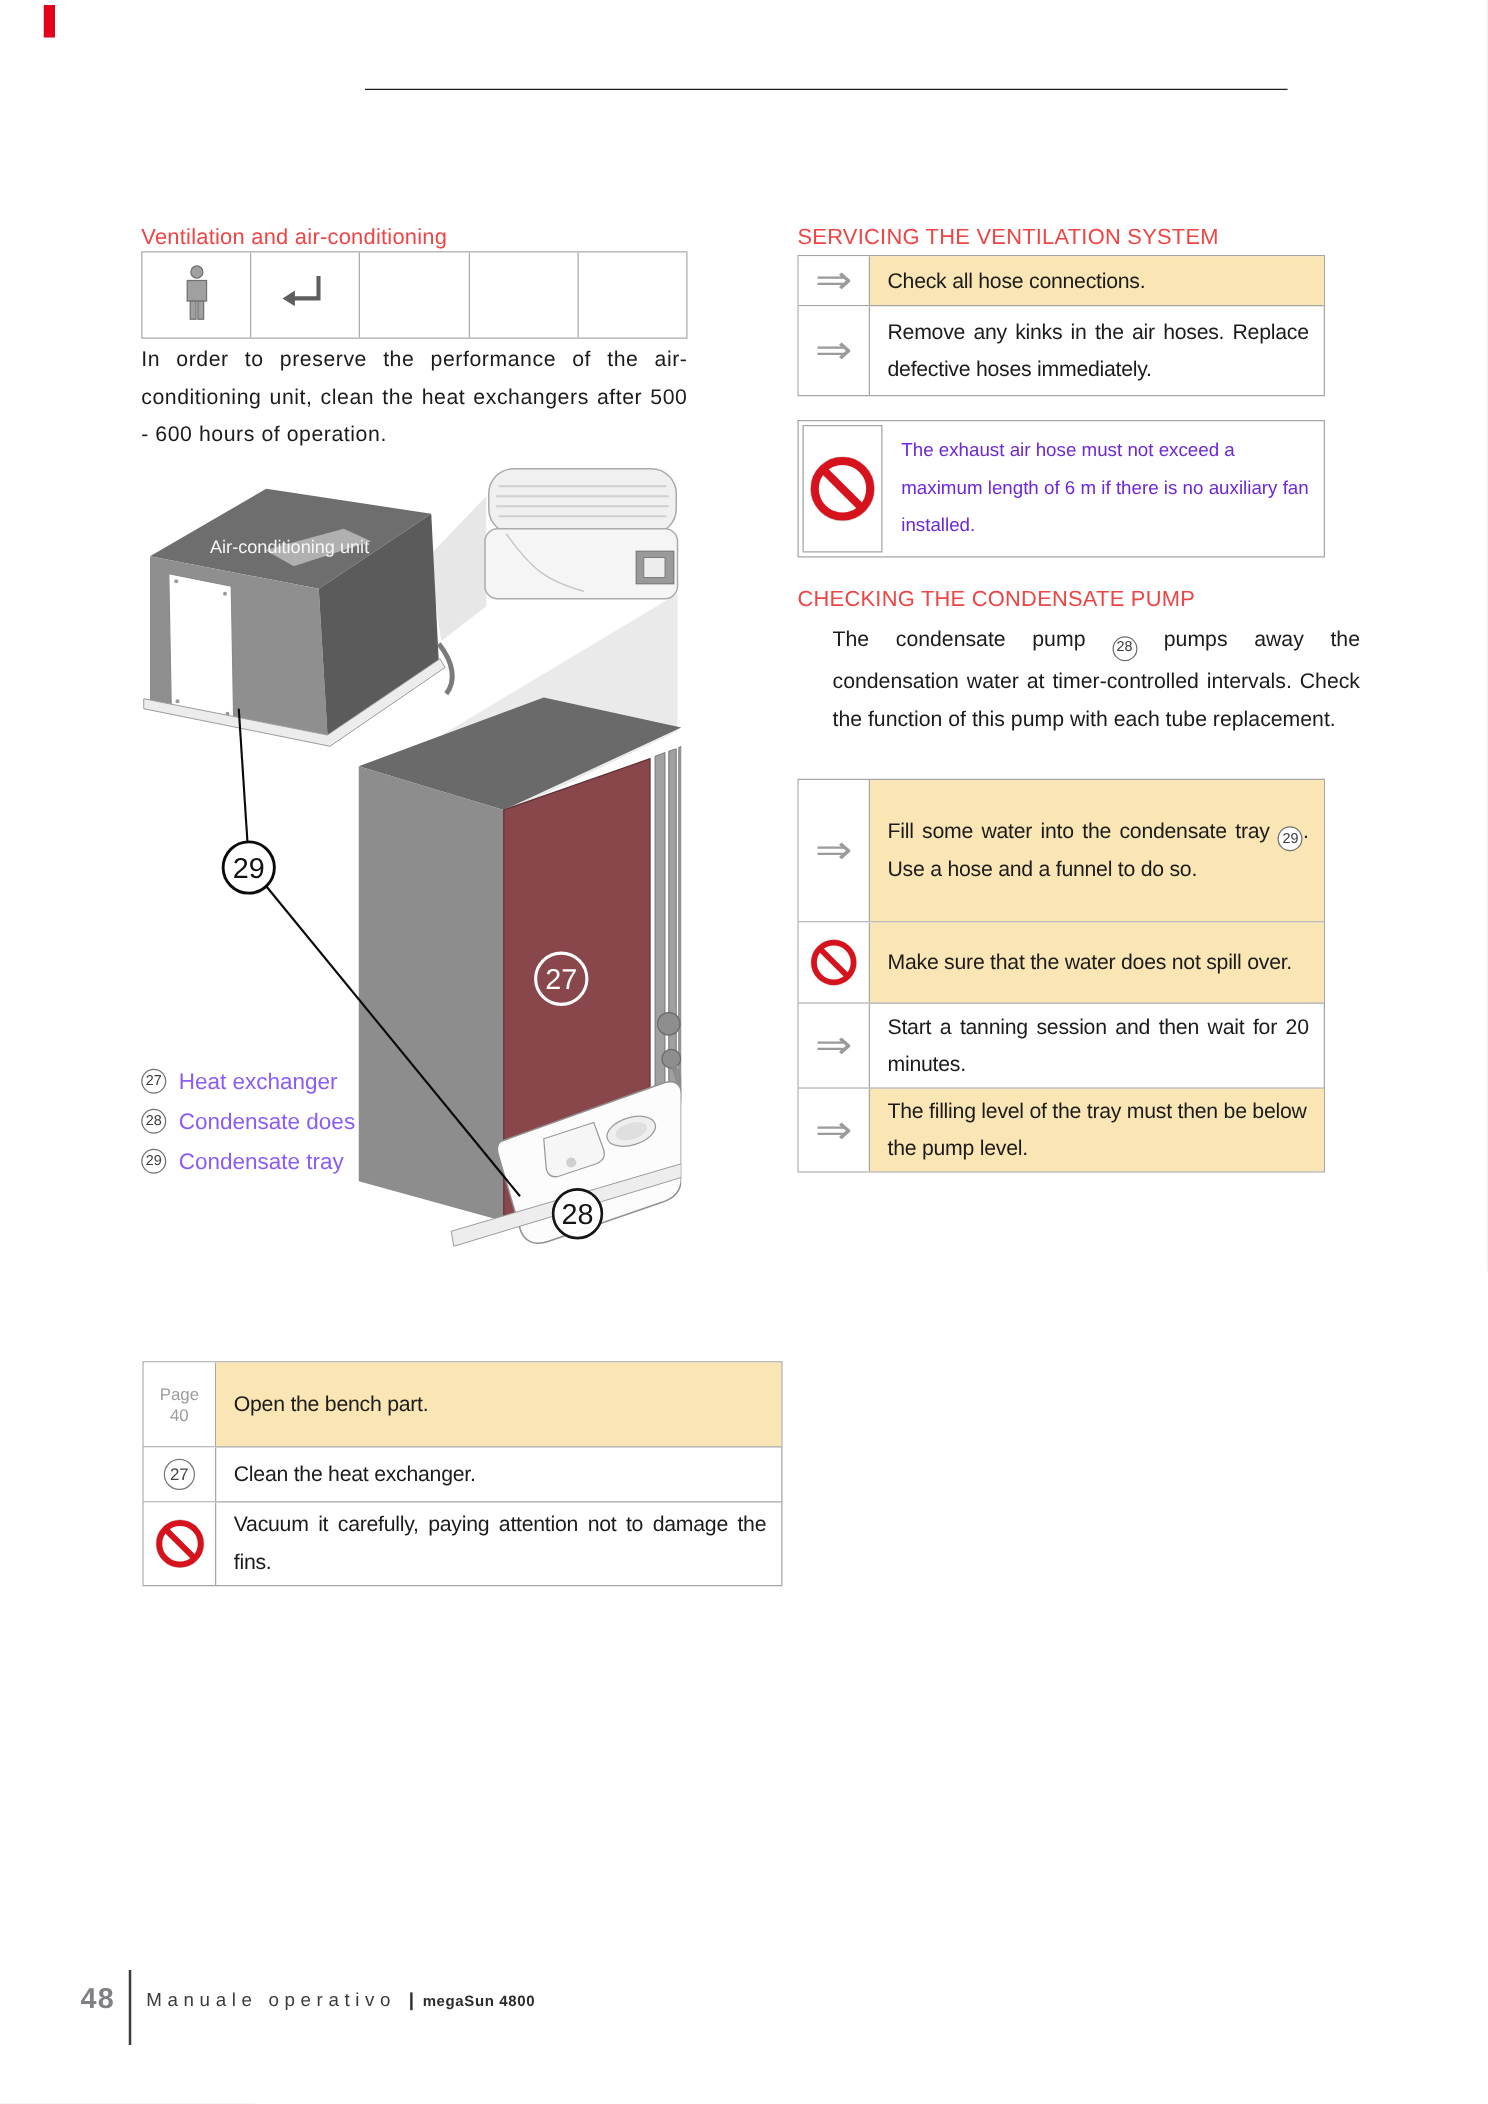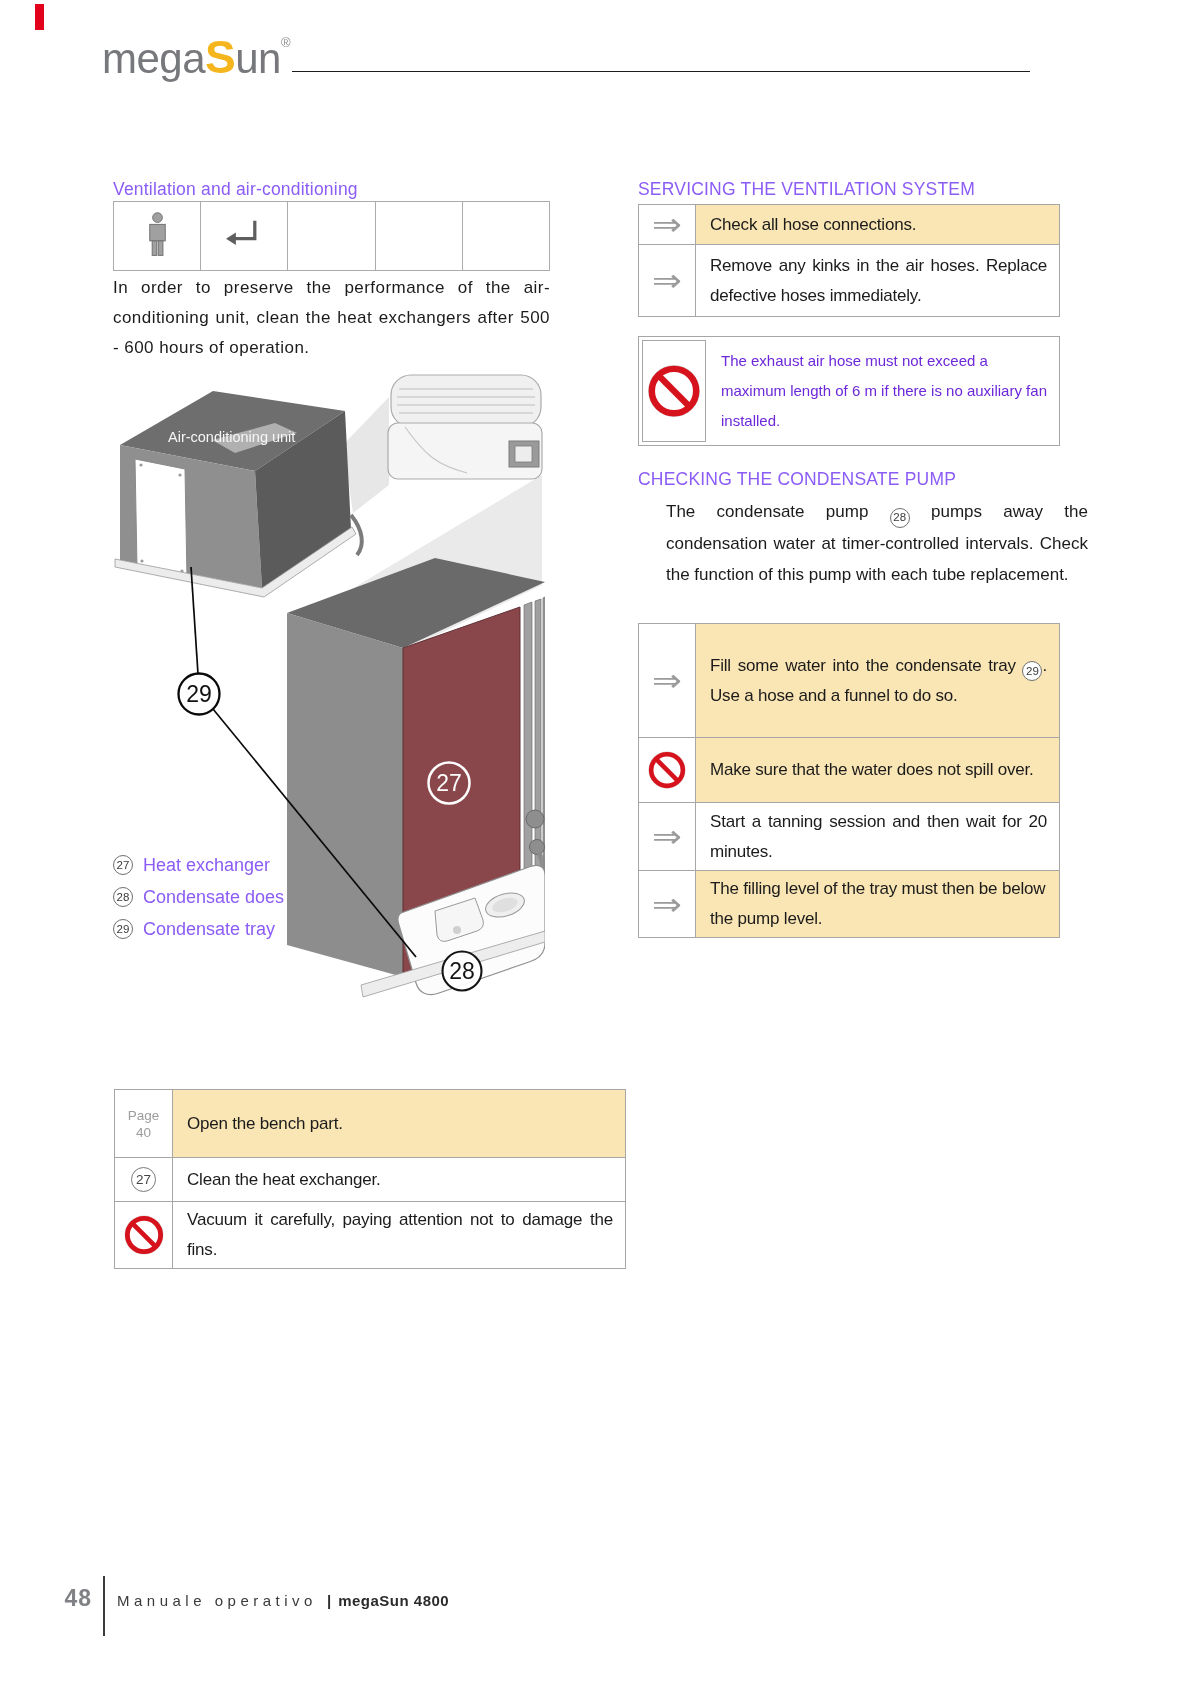--- a/index.html
+++ b/index.html
@@ -8,21 +8,21 @@
   .page { position:relative; width:1190px; height:1683px; background:#ffffff; margin:0 auto; overflow:hidden; }
   .abs { position:absolute; }
 
   
   .corner-mark { left:35px; top:4px; width:9px; height:26px; background:#E2001A; }
   .logo { left:102px; top:30px; font-size:42px; letter-spacing:-0.5px; color:#77787B; font-weight:400; white-space:nowrap; }
   .logo .accent { color:#F5B51C; font-weight:700; font-size:46px; }
   .logo .reg { font-size:13px; color:#8a8b8e; vertical-align:26px; letter-spacing:0; }
   .header-rule { left:292px; top:71px; width:738px; height:0; border-top:1.6px solid #1c1c1c; }
 
-  .sec-heading { font-size:17.5px; letter-spacing:0.2px; color:#8b5cf6; white-space:nowrap; }
+  .sec-heading { font-size:17.5px; letter-spacing:0.2px; color:#ef4444; white-space:nowrap; }
   .para { font-size:17px; line-height:30px; text-align:justify; color:#1b1b1b; }
 
   
   .icon-strip { left:113px; top:201px; width:437px; height:70px; display:flex; border:1px solid #ABABAB; background:#fff; }
   .icon-strip .cell { flex:1 1 0; border-right:1px solid #ABABAB; display:flex; align-items:center; justify-content:center; }
   .icon-strip .cell:last-child { border-right:none; }
 
   
   .steps-table { border:1px solid #A6A6A6; display:flex; flex-direction:column; background:#fff; }
   .step-row { display:flex; align-items:stretch; border-top:1px solid #A6A6A6; }
@@ -50,30 +50,29 @@
 
   
   .page-ref { text-align:center; font-size:13.5px; line-height:17px; color:#9C9C9C; }
 
   
   .footer-num { left:50px; top:1585px; width:42px; text-align:right; font-size:23px; font-weight:700; color:#7F8184; letter-spacing:1px; }
   .footer-bar { left:103px; top:1576px; width:2px; height:60px; background:#3c3c3c; }
   .footer-text { left:117px; top:1592px; font-size:15px; color:#3a3a3a; white-space:nowrap; }
   .footer-text .spaced { letter-spacing:4.5px; }
   .footer-text .sep { font-weight:700; color:#2e2e2e; margin:0 7px 0 10px; }
-  .footer-text .product { font-weight:700; font-size:15px; color:#2b2b2b; letter-spacing:0.5px; }
+  .footer-text .product { font-weight:700; font-size:12px; color:#2b2b2b; letter-spacing:0.5px; }
 </style>
 </head>
 <body>
 
 <div class="page">
 
   <div class="abs corner-mark"></div>
 
-  <div class="abs logo"><span>mega</span><span class="accent">S</span><span>un</span><span class="reg">®</span></div>
   <div class="abs header-rule"></div>
 
   <div class="abs sec-heading" style="left:113px; top:179px;">Ventilation and air-conditioning</div>
 
   <div class="abs icon-strip">
     <div class="cell">
       <svg width="31" height="50" viewBox="0 0 32 50">
         <circle cx="16" cy="6" r="5" fill="#A0A0A0" stroke="#6F6F6F" stroke-width="1"></circle>
         <rect x="8" y="13" width="16" height="17" fill="#A0A0A0" stroke="#6F6F6F" stroke-width="1"></rect>
         <rect x="10.5" y="30" width="4.8" height="15" fill="#A0A0A0" stroke="#6F6F6F" stroke-width="1"></rect>

